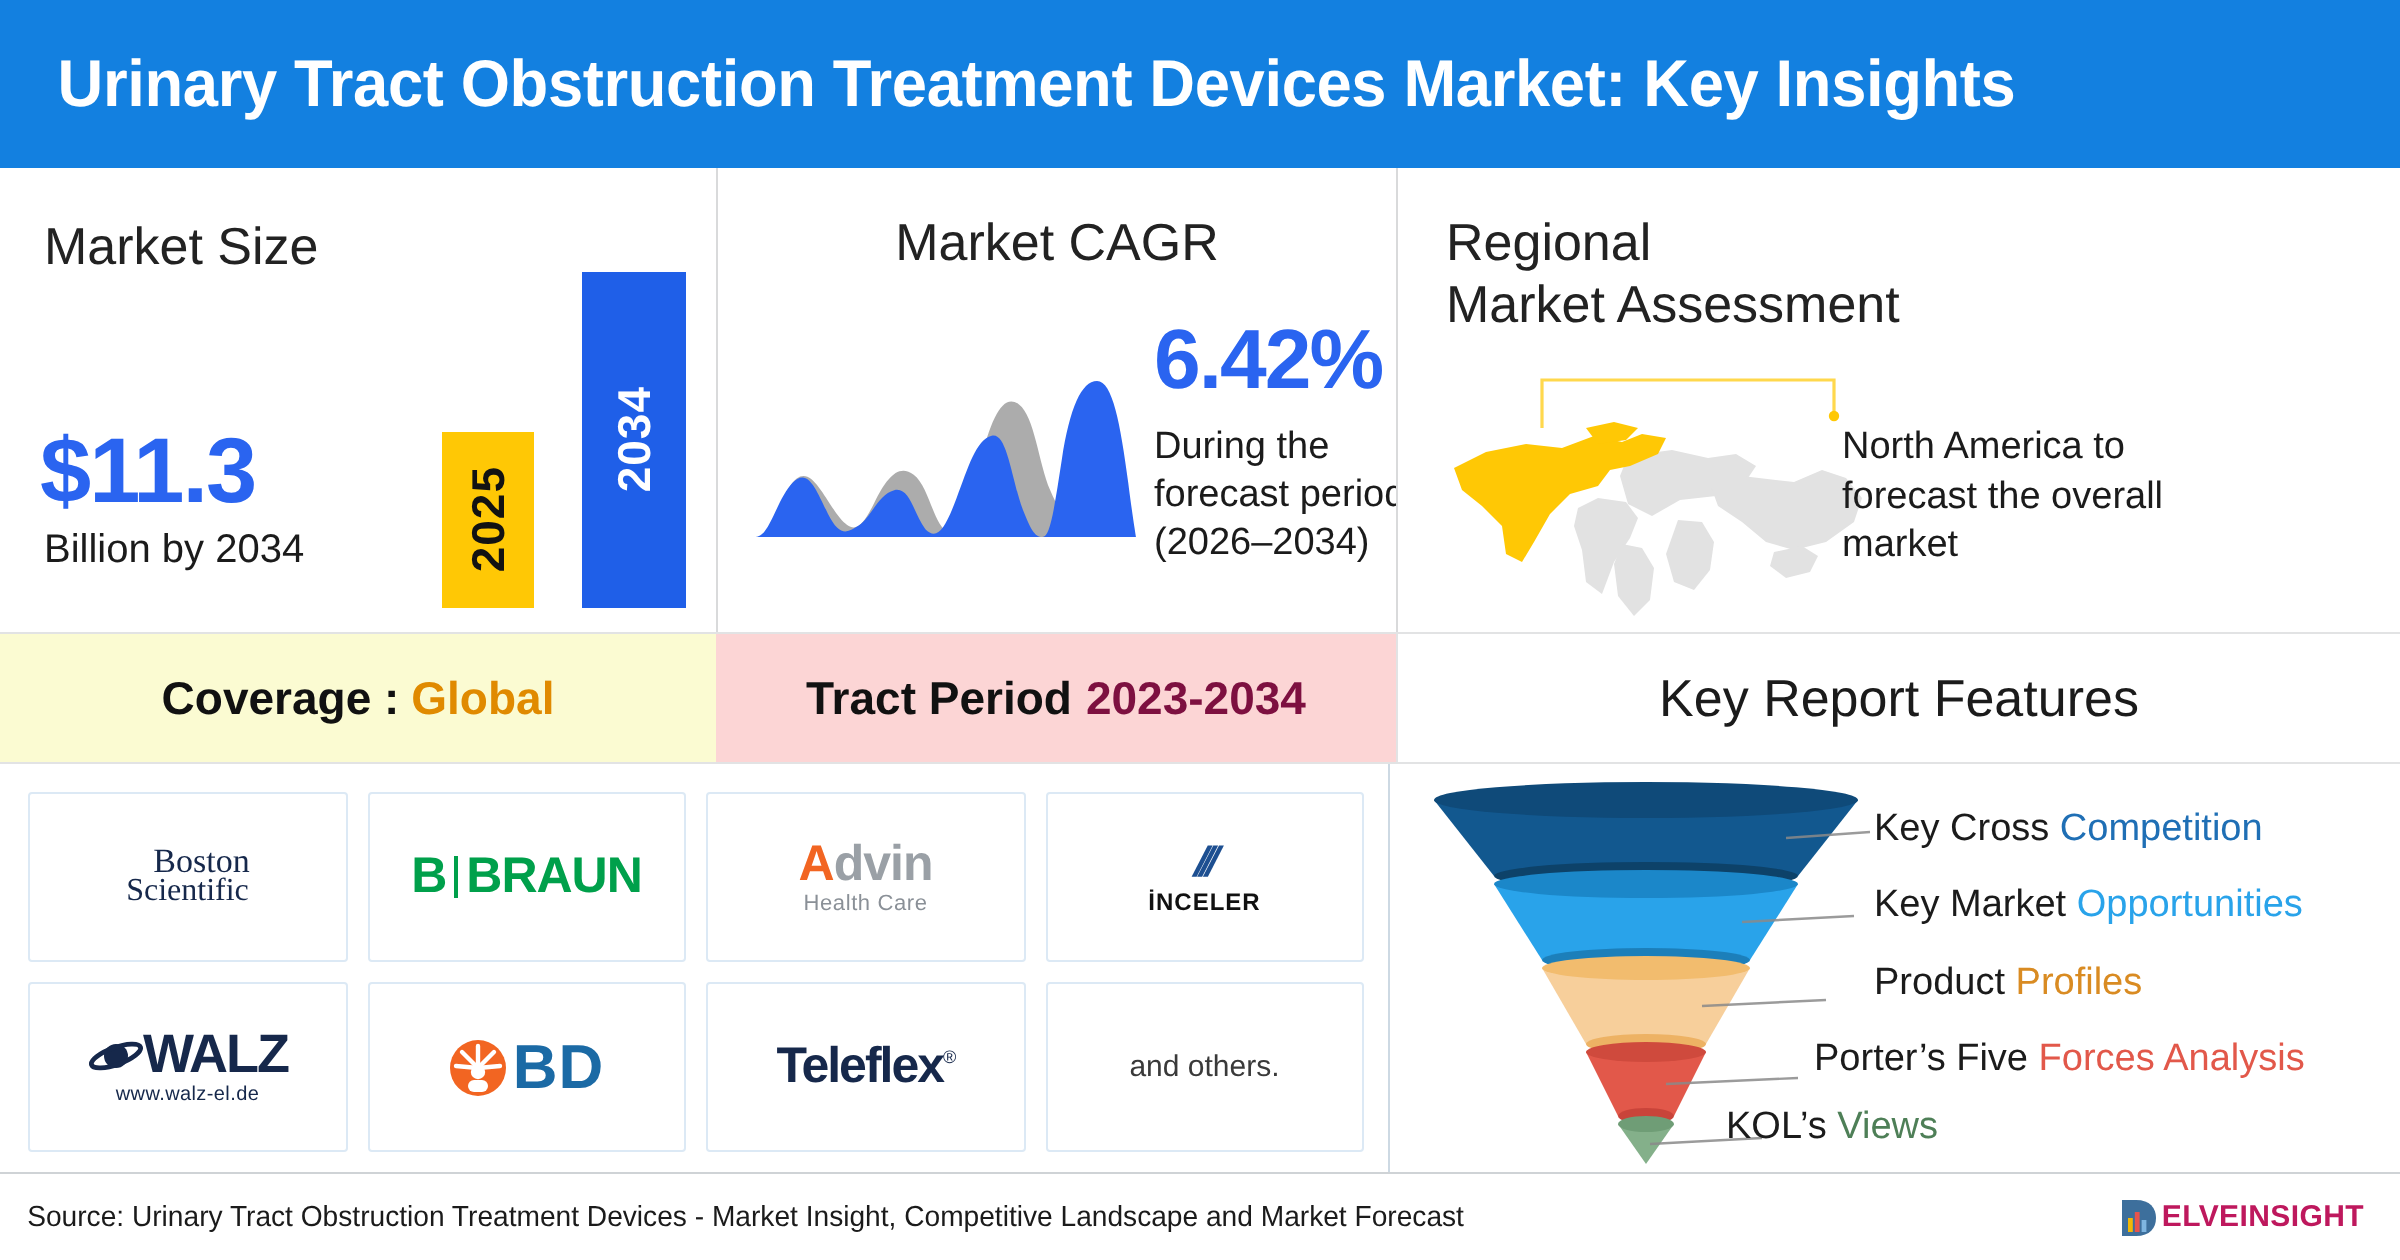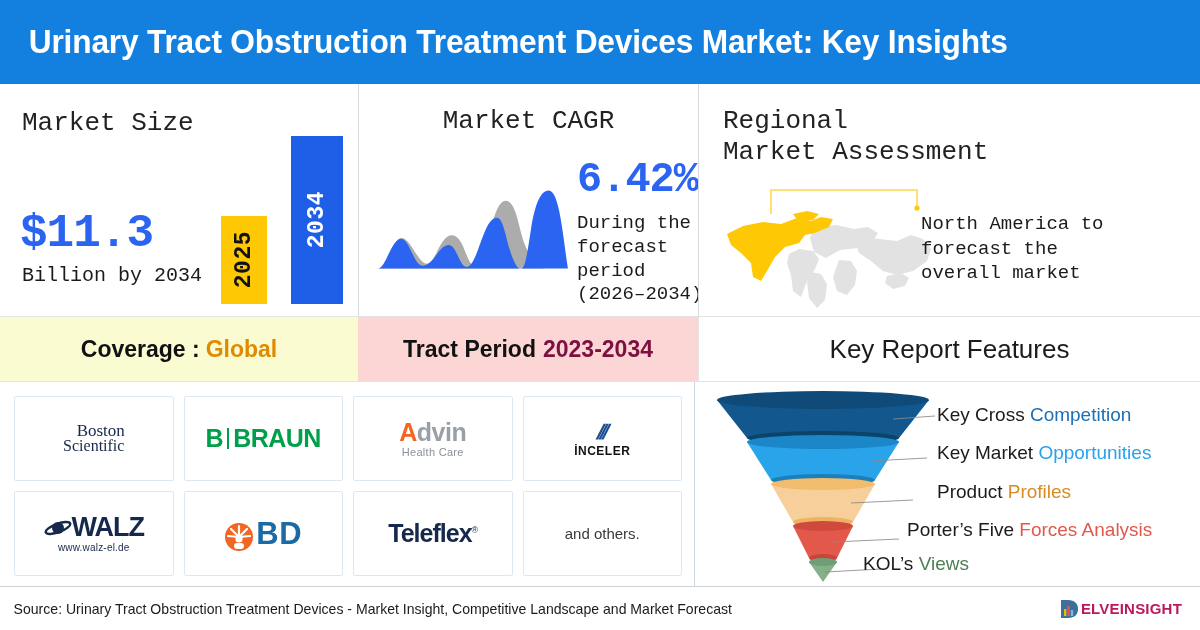--- a/index.html
+++ b/index.html
@@ -16,21 +16,21 @@
     background:#1380e0;display:flex;align-items:center;
   }
   .header h1{
     margin:0;padding:0 0 0 30px;color:#ffffff;
     font-size:33px;font-weight:bold;letter-spacing:-0.2px;
     font-family:"Liberation Sans", sans-serif;
     transform:scaleX(0.96);transform-origin:left center;white-space:nowrap;
   }
 
   
-  .top-row{position:absolute;left:0;top:84px;width:1200px;height:232px;display:flex;font-family:Liberation Mono, monospace;}
+  .top-row{position:absolute;left:0;top:84px;width:1200px;height:232px;display:flex;}
   .panel{position:relative;box-sizing:border-box;height:232px;background:#fff;}
   .p-size{width:358px;}
   .p-cagr{width:340px;border-left:1px solid #d9dadb;}
   .p-region{width:502px;border-left:1px solid #d9dadb;}
 
   .panel-title{
     position:absolute;font-size:26px;color:#222;font-weight:normal;line-height:1.18;
   }
   .p-size .panel-title{left:22px;top:24px;}
   .p-cagr .panel-title{left:0;right:0;top:22px;text-align:center;}
@@ -90,21 +90,21 @@
   .lg-advin .a1{font-size:25px;font-weight:bold;color:#9aa0a6;letter-spacing:-0.5px;}
   .lg-advin .a1 .ao{color:#f26522;}
   .lg-advin .a2{font-size:11px;color:#8a9097;letter-spacing:0.3px;margin-top:2px;}
   .lg-inceler{text-align:center;line-height:1;}
   .lg-inceler .ic{font-size:21px;color:#1d4f91;font-weight:bold;letter-spacing:-3px;display:block;transform:skewX(-18deg);}
   .lg-inceler .it{font-size:12px;font-weight:bold;color:#111;letter-spacing:0.5px;display:block;margin-top:3px;}
   .lg-walz{text-align:center;line-height:1;}
   .lg-walz .wrow{display:flex;align-items:center;justify-content:center;}
   .lg-walz .wt{font-size:27px;font-weight:bold;color:#16284b;letter-spacing:-1px;}
   .lg-walz .wsub{font-size:10px;color:#16284b;margin-top:2px;letter-spacing:0.2px;}
-  .lg-bd{display:flex;align-items:flex-end;gap:2px;}
+  .lg-bd{display:flex;align-items:center;gap:2px;}
   .lg-bd .bdt{font-size:31px;font-weight:bold;color:#1b6aa5;letter-spacing:0.5px;}
   .lg-teleflex{font-size:25px;font-weight:bold;color:#16284b;letter-spacing:-1px;}
   .lg-teleflex sup{font-size:9px;font-weight:normal;}
   .lg-others{font-size:15px;color:#3a3a3a;}
 
   
   .funnel-svg{position:absolute;left:8px;top:4px;}
   .flabels{position:absolute;left:0;top:0;width:506px;height:204px;}
   .flabel{position:absolute;font-size:19px;color:#1b1b1b;white-space:nowrap;}
   .flabel .hl{font-weight:normal;}

